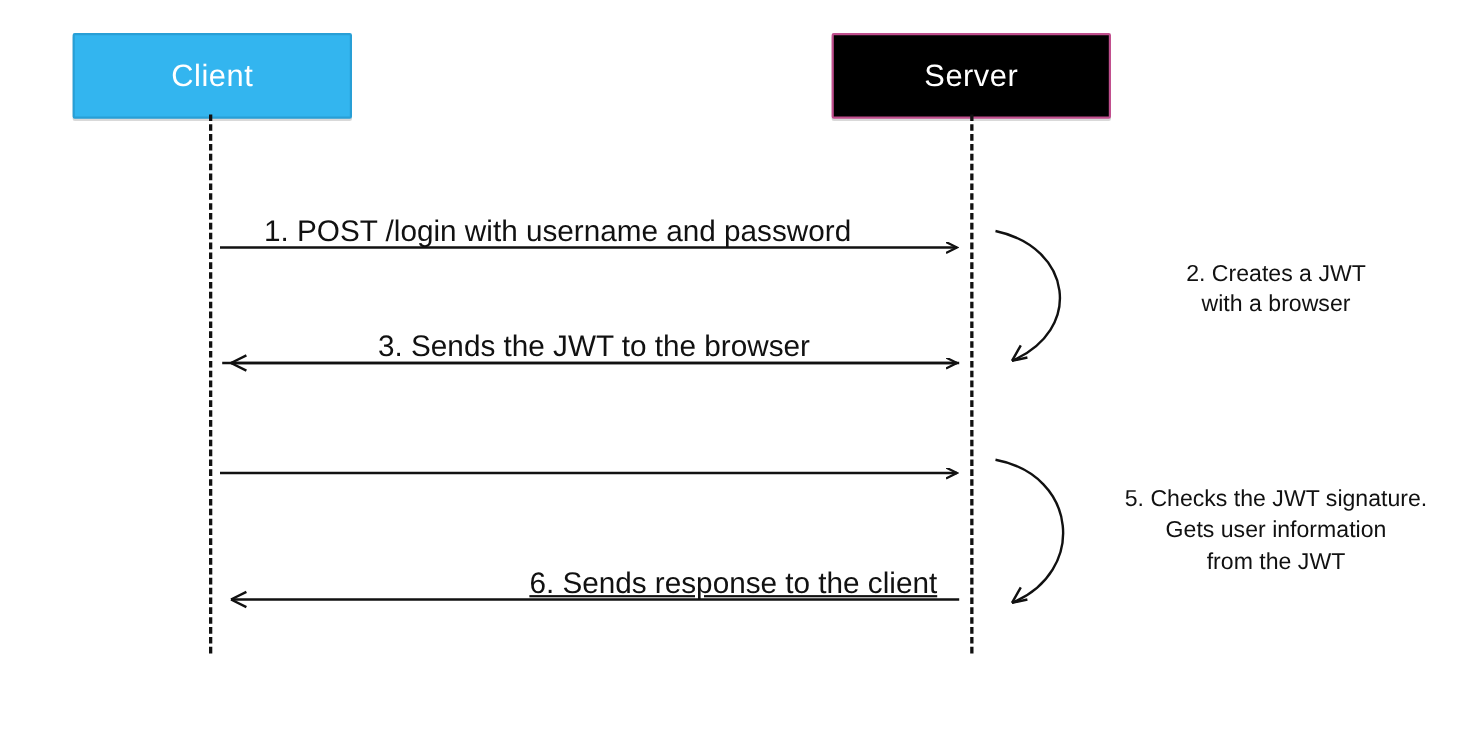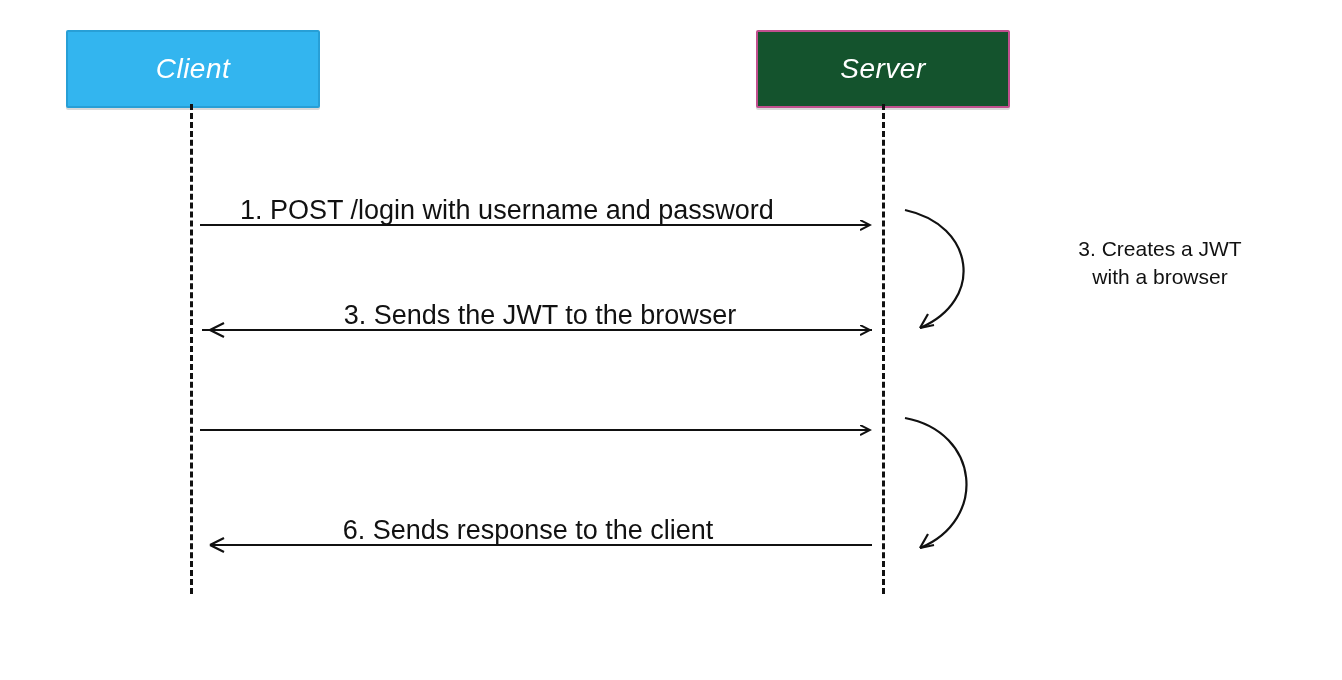--- a/index.html
+++ b/index.html
@@ -20,36 +20,35 @@
     position: absolute;
     color: #fff;
     font-size: 28px;
     font-weight: 400;
     display: flex;
     align-items: center;
     justify-content: center;
     border-radius: 2px;
     box-shadow: 0 2px 0 rgba(0,0,0,0.15);
     letter-spacing: 0.5px;
-    font-style: italic;
   }
   .client-box {
     left: 66px;
     top: 30px;
     width: 250px;
     height: 74px;
     background: #33b5ef;
     border: 2px solid #289fd6;
   }
   .server-box {
     left: 756px;
     top: 30px;
     width: 250px;
     height: 74px;
-    background: #14532d;
+    background: #000000;
     border: 2px solid #c14f8e;
   }
   .lifeline {
     position: absolute;
     top: 104px;
     width: 0;
     height: 490px;
     border-left: 3px dashed #111;
   }
   .lifeline-client { left: 190px; }
@@ -125,23 +124,28 @@
     <path d="M905,418 C 980,432 988,520 920,548" fill="none" stroke="#111" stroke-width="2.2"></path>
     <path d="M920,548 l8,-14 M920,548 l14,-3" fill="none" stroke="#111" stroke-width="2.2"></path>
 
     <line x1="210" y1="545" x2="872" y2="545" stroke="#111" stroke-width="2.2"></line>
     <path d="M210,545 l14,-7 M210,545 l14,7" stroke="#111" stroke-width="2.2" fill="none"></path>
   </svg>
 
   <div class="msg-label" style="left:240px; top:195px; width:600px; text-align:left;">1. POST /login with username and password</div>
 
   <div class="side-note" style="left:1000px; top:235px;">
-    <span>3. Creates a JWT</span><br>
+    <span>2. Creates a JWT</span><br>
     <span>with a browser</span>
   </div>
 
   <div class="msg-label" style="left:240px; top:300px; width:600px; text-align:center;">3. Sends the JWT to the browser</div>
 
 
+  <div class="side-note" style="left:1000px; top:440px;">
+    <span>5. Checks the JWT signature.</span><br>
+    <span>Gets user information</span><br>
+    <span>from the JWT</span>
+  </div>
 
-  <div class="msg-label" style="left:228px; top:515px; width:600px; text-align:center;">6. Sends response to the client</div>
+  <div class="msg-label" style="left:252px; top:515px; width:600px; text-align:right;text-decoration:underline;">6. Sends response to the client</div>
 
 </div>
 
 </body></html>

